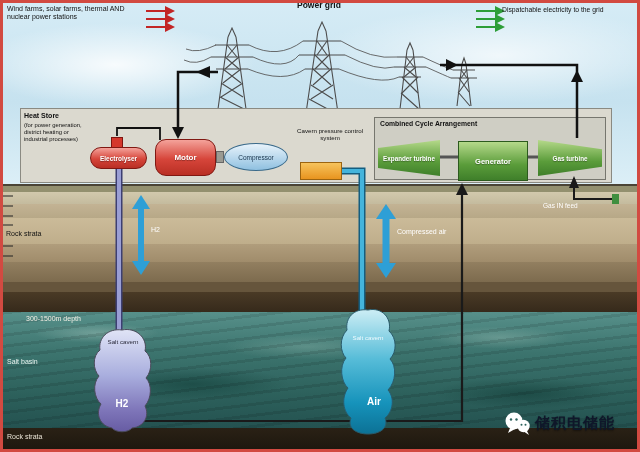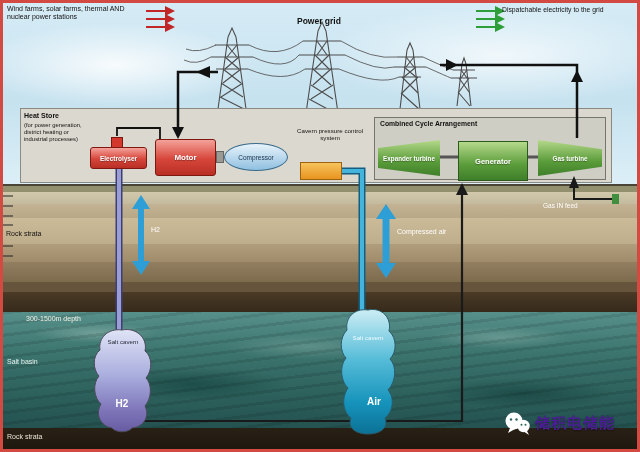--- a/index.html
+++ b/index.html
@@ -30,25 +30,25 @@
       linear-gradient(180deg,#57908a 0%,#3c746e 35%,#2d615c 70%,#245250 100%);}
   .bottom{top:428px;height:24px;background:linear-gradient(#2a2115,#1c160e);}
   svg.layer{position:absolute;left:0;top:0;}
   .lbl{position:absolute;color:#111;line-height:1.18;}
   .panel{position:absolute;background:#dbd9cf;border:1px solid #8a8a82;box-sizing:border-box;}
   .cca{position:absolute;background:#cfcec4;border:1px solid #76766e;box-sizing:border-box;}
   .eq{position:absolute;display:flex;align-items:center;justify-content:center;
       text-align:center;color:#fff;font-weight:bold;box-sizing:border-box;
       text-shadow:0 1px 1px rgba(0,0,0,.35);}
   .red{background:linear-gradient(180deg,#f4a29a,#d6453a 55%,#b92f24);
-       border:1px solid #801812;border-radius:3px;}
+       border:1px solid #801812;border-radius:11px;}
   .green{background:linear-gradient(180deg,#b5d98a,#5a9c3a 60%,#3f7f2a);}
   .frame{position:absolute;inset:0;border:3px solid #d24a41;pointer-events:none;z-index:40;}
   .wm{position:absolute;display:flex;align-items:center;gap:5px;z-index:30;}
-  .wm-text{color:#4c1d95;font-weight:bold;font-size:15px;letter-spacing:1px;
+  .wm-text{color:#0f172a;font-weight:bold;font-size:15px;letter-spacing:1px;
            text-shadow:0 1px 2px rgba(0,0,0,.45);font-family:"DejaVu Sans",sans-serif;}
 </style>
 </head>
 <body>
 
 <div class="stage">
 
   <div class="band sky"></div>
   <div class="band s1"></div>
   <div class="band s2"></div>
@@ -173,21 +173,21 @@
       <line x1="386" y1="217" x2="386" y2="265" stroke="#2e9fd6" stroke-width="7"></line>
       <polygon points="386,204 376,219 396,219" fill="#2e9fd6"></polygon>
       <polygon points="386,278 376,263 396,263" fill="#2e9fd6"></polygon>
     </g>
 
     <path d="M122 330 C108 328 98 338 100 350 C92 356 93 370 99 376 C92 384 94 398 101 404 C95 414 100 426 112 428 C116 433 128 433 132 428 C144 427 150 416 145 406 C152 398 152 384 146 378 C153 370 152 356 145 351 C148 338 136 327 122 330 Z" fill="url(#gradH2)" stroke="#4a4a5a" stroke-width="1"></path>
     <path d="M368 310 C354 308 345 318 347 330 C339 338 340 352 346 358 C339 366 341 382 348 388 C341 398 343 412 351 418 C347 428 356 434 368 434 C380 434 389 428 385 418 C393 412 395 398 388 390 C396 382 397 366 390 359 C397 352 397 338 389 331 C392 318 382 307 368 310 Z" fill="url(#gradAir)" stroke="#2a5b6b" stroke-width="1"></path>
   </svg>
 
   <div class="lbl" style="left:7px;top:5px;width:136px;font-size:7px;z-index:5">Wind farms, solar farms, thermal AND nuclear power stations</div>
-  <div class="lbl" style="left:297px;top:16px;font-size:8.5px;font-weight:bold;z-index:5">Power grid</div>
+  <div class="lbl" style="left:297px;top:0;font-size:8.5px;font-weight:bold;z-index:5">Power grid</div>
   <div class="lbl" style="left:502px;top:6px;width:134px;font-size:6.8px;z-index:5">Dispatchable electricity to the grid</div>
 
   <div class="lbl" style="left:24px;top:112px;width:64px;z-index:5">
     <div style="font-size:7px;font-weight:bold;margin-bottom:2px">Heat Store</div>
     <div style="font-size:5.9px">(for power generation, district heating or industrial processes)</div>
   </div>
 
   <div class="abs" style="left:111px;top:137px;width:12px;height:11px;background:#d4372c;border:1px solid #7e1510;z-index:5;box-sizing:border-box"></div>
   <div class="eq red" style="left:90px;top:147px;width:57px;height:22px;font-size:6.5px;z-index:5">Electrolyser</div>
   <div class="eq red" style="left:155px;top:139px;width:61px;height:37px;font-size:8px;z-index:5">Motor</div>

